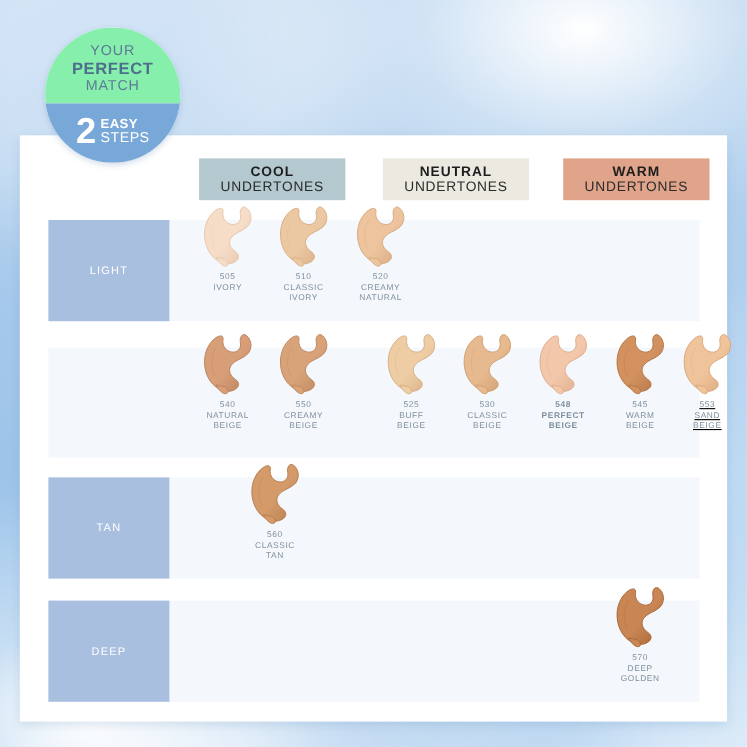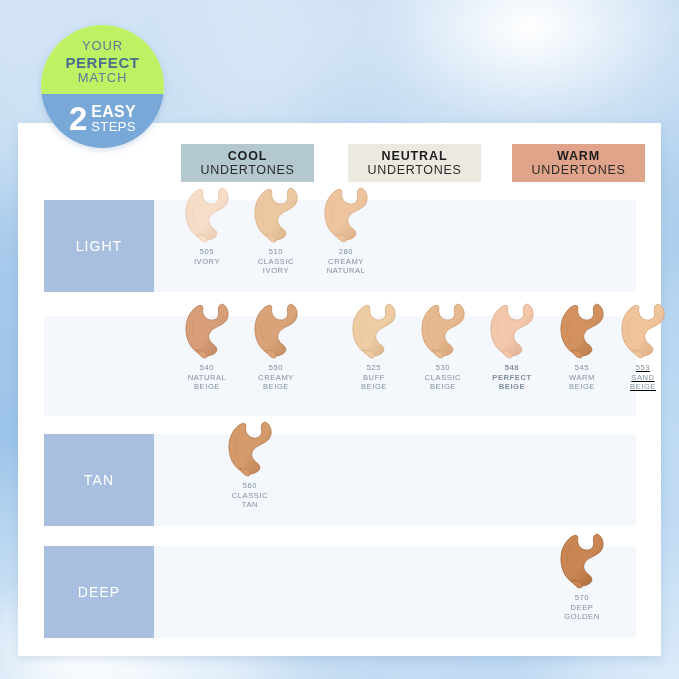--- a/index.html
+++ b/index.html
@@ -69,21 +69,21 @@
     border-radius: 50%;
     overflow: hidden;
     background: #ffffff;
     box-shadow: 0 2px 6px rgba(90,130,175,0.28);
     z-index: 8;
   }
   .badge-top {
     position: absolute;
     left: 0; top: 0;
     width: 100%; height: 56%;
-    background: #bef264;
+    background: #86efac;
     display: flex;
     flex-direction: column;
     align-items: center;
     justify-content: center;
     padding-top: 6px;
   }
   .badge-bottom {
     position: absolute;
     left: 0; bottom: 0;
     width: 100%; height: 44%;
@@ -114,21 +114,21 @@
   }
   .bb-num {
     font-size: 33px;
     font-weight: 700;
     color: #ffffff;
     line-height: 0.92;
     margin-right: 4px;
   }
   .bb-stack { display: flex; flex-direction: column; line-height: 1.0; }
   .bb-easy {
-    font-size: 16px;
+    font-size: 12px;
     font-weight: 700;
     color: #ffffff;
     letter-spacing: 0.3px;
   }
   .bb-steps {
     font-size: 13px;
     color: #ffffff;
     letter-spacing: 0.4px;
   }
 
@@ -188,21 +188,21 @@
     position: absolute;
     left: 0;
     top: 0;
     width: 110px;
     height: 100%;
     background: #a9bfdf;
     display: flex;
     align-items: center;
     justify-content: center;
     color: #ffffff;
-    font-size: 14px;
+    font-size: 10px;
     letter-spacing: 1.1px;
   }
   .row-light  { top: 77px;  height: 92px; }
   .row-medium { top: 193px; height: 100px; }
   .row-tan    { top: 311px; height: 92px; }
   .row-deep   { top: 423px; height: 92px; }
 
   
   .cell {
     position: absolute;
@@ -324,21 +324,21 @@
         <stop offset="100%" stop-color="#d6a87e"></stop>
       </linearGradient>
     </defs>
     <path d="M24 18 C8 34 6 62 16 82 C25 100 44 110 58 105 C70 101 72 92 64 86
              C54 79 50 70 56 61 C62 52 76 50 84 42 C93 33 92 18 83 10
              C76 4 70 12 72 22 C74 33 66 40 56 38 C46 36 40 26 42 16
              C43 8 34 8 24 18 Z" fill="url(#g2)" stroke="#d6a87e" stroke-width="1.6" stroke-linejoin="round"></path>
     <path d="M30 95 C34 104 42 112 48 110 C53 108 50 102 45 98 Z" fill="#edc49d" stroke="#d6a87e" stroke-width="1.4" stroke-linejoin="round"></path>
     <path d="M30 30 C20 44 20 66 28 80" fill="none" stroke="#d6a87e" stroke-width="1.1" opacity="0.45"></path>
   </svg>
-            <div class="cap"><span class="num">280</span>CREAMY
+            <div class="cap"><span class="num">520</span>CREAMY
 NATURAL</div>
           </div>
         </div>
         <div class="row row-medium">
           <div class="cell" style="left: 129px;">
   <svg class="smear" viewBox="0 0 100 118">
     <defs>
       <linearGradient id="g3" x1="0" y1="0" x2="1" y2="1">
         <stop offset="0%" stop-color="#d79e78"></stop>
         <stop offset="55%" stop-color="#d79e78"></stop>

